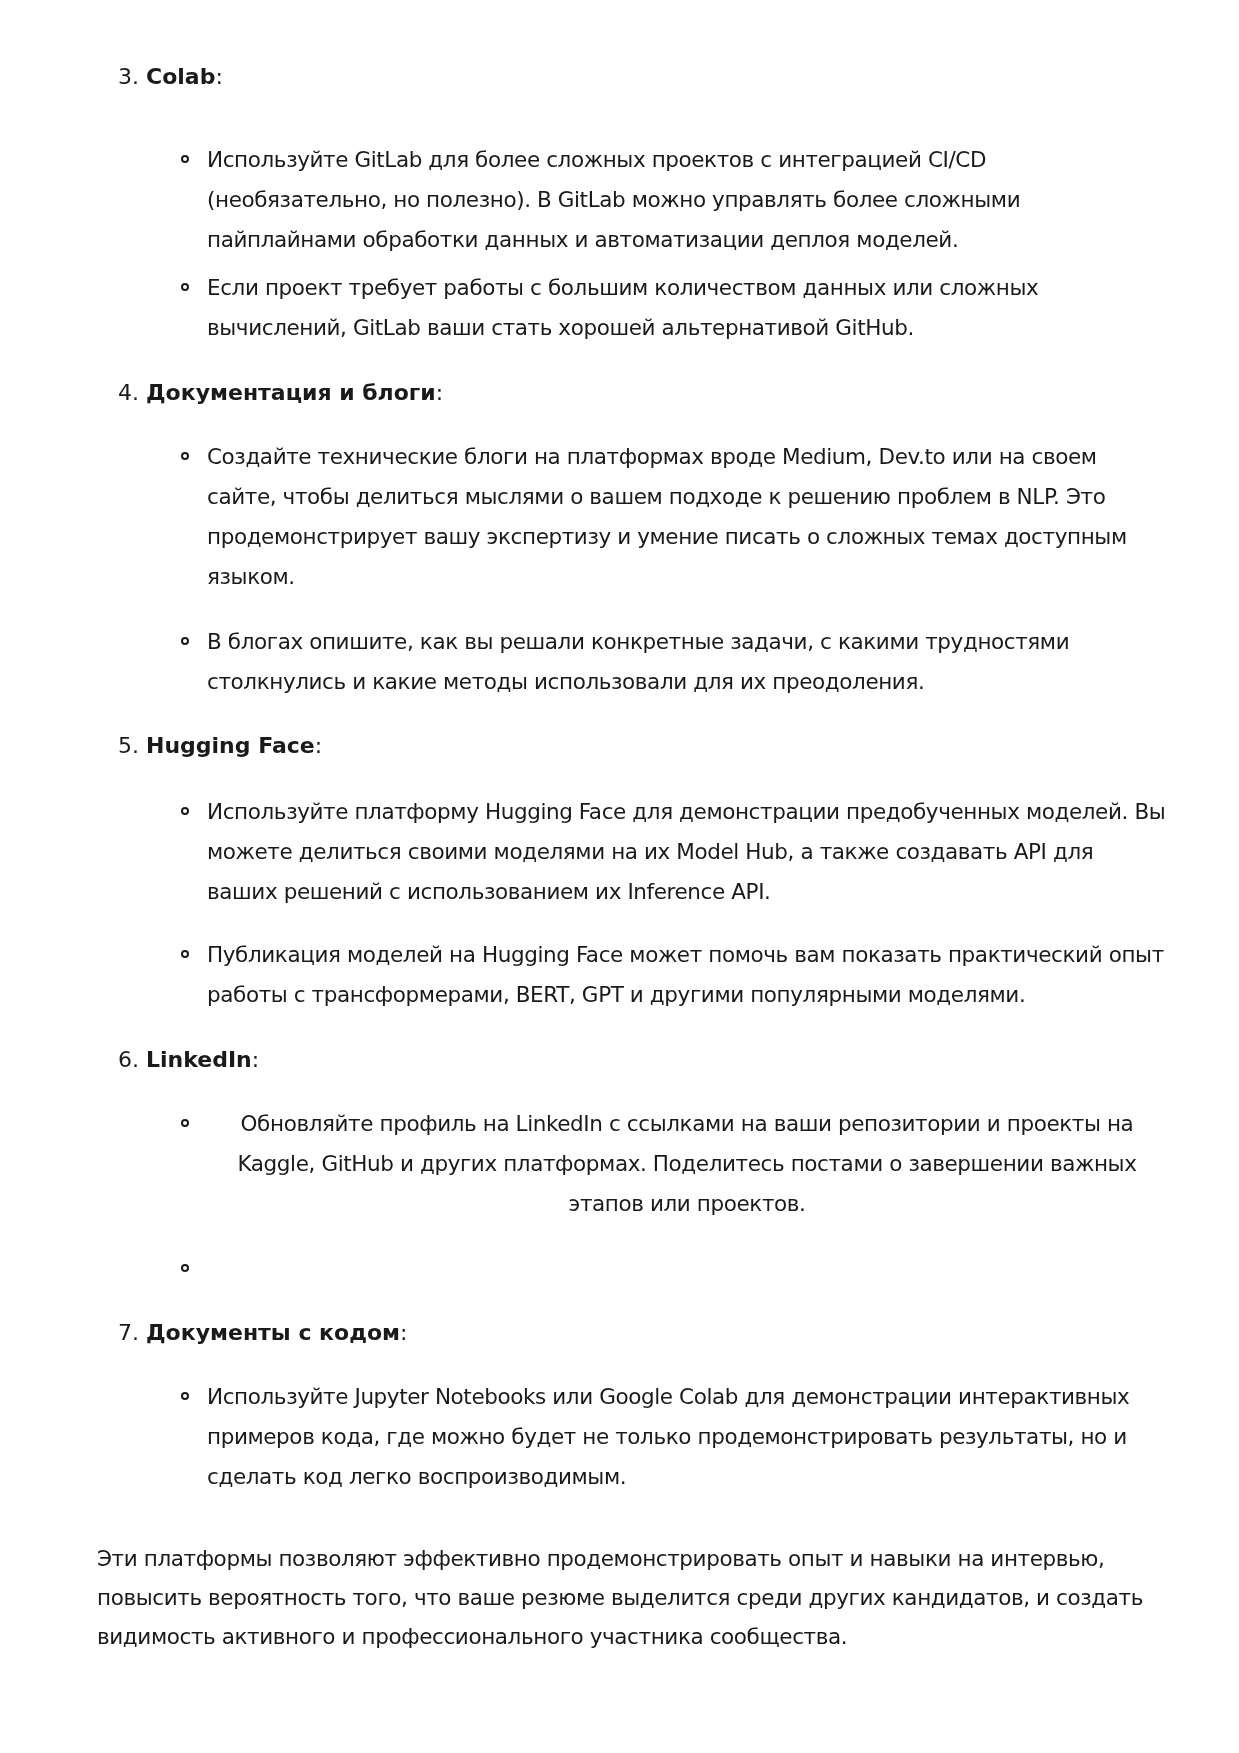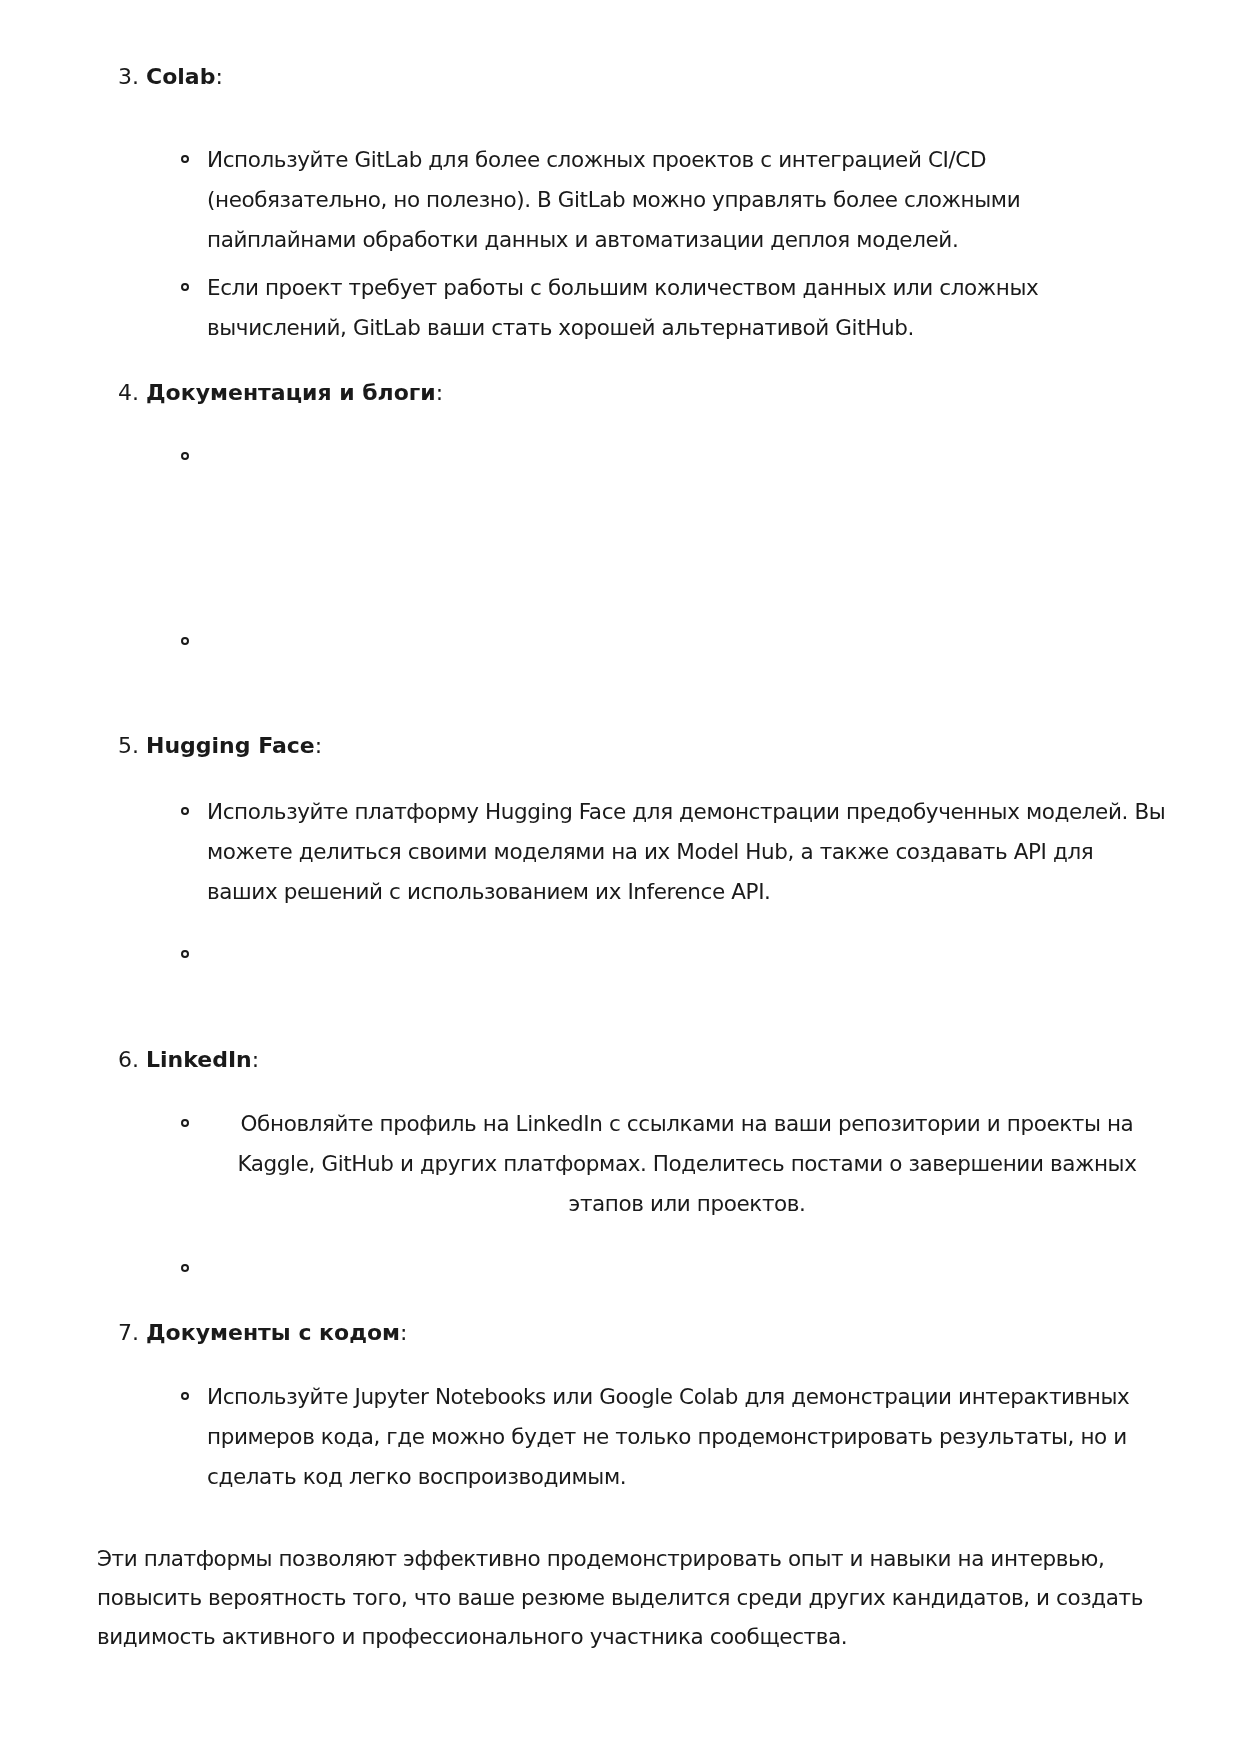--- a/index.html
+++ b/index.html
@@ -76,35 +76,38 @@
     <span class="dot"></span>
     <span>Если проект требует работы с большим количеством данных или сложных вычислений, GitLab ваши стать хорошей альтернативой GitHub.</span>
   </div>
 
   <div class="section-head" style="top:378px;">
     <span class="num">4.</span>
     <span class="title">Документация и блоги</span><span>:</span>
   </div>
   <div class="bullet" style="top:437px;">
     <span class="dot"></span>
+    <span>Создайте технические блоги на платформах вроде Medium, Dev.to или на своем сайте, чтобы делиться мыслями о вашем подходе к решению проблем в NLP. Это продемонстрирует вашу экспертизу и умение писать о сложных темах доступным языком.</span>
   </div>
   <div class="bullet" style="top:622px;">
     <span class="dot"></span>
+    <span>В блогах опишите, как вы решали конкретные задачи, с какими трудностями столкнулись и какие методы использовали для их преодоления.</span>
   </div>
 
   <div class="section-head" style="top:731px;">
     <span class="num">5.</span>
     <span class="title">Hugging Face</span><span>:</span>
   </div>
   <div class="bullet" style="top:792px;">
     <span class="dot"></span>
     <span>Используйте платформу Hugging Face для демонстрации предобученных моделей. Вы можете делиться своими моделями на их Model Hub, а также создавать API для ваших решений с использованием их Inference API.</span>
   </div>
   <div class="bullet" style="top:935px;">
     <span class="dot"></span>
+    <span>Публикация моделей на Hugging Face может помочь вам показать практический опыт работы с трансформерами, BERT, GPT и другими популярными моделями.</span>
   </div>
 
   <div class="section-head" style="top:1045px;">
     <span class="num">6.</span>
     <span class="title">LinkedIn</span><span>:</span>
   </div>
   <div class="bullet" style="top:1104px;text-align:center;">
     <span class="dot"></span>
     <span>Обновляйте профиль на LinkedIn с ссылками на ваши репозитории и проекты на Kaggle, GitHub и других платформах. Поделитесь постами о завершении важных этапов или проектов.</span>
   </div>

